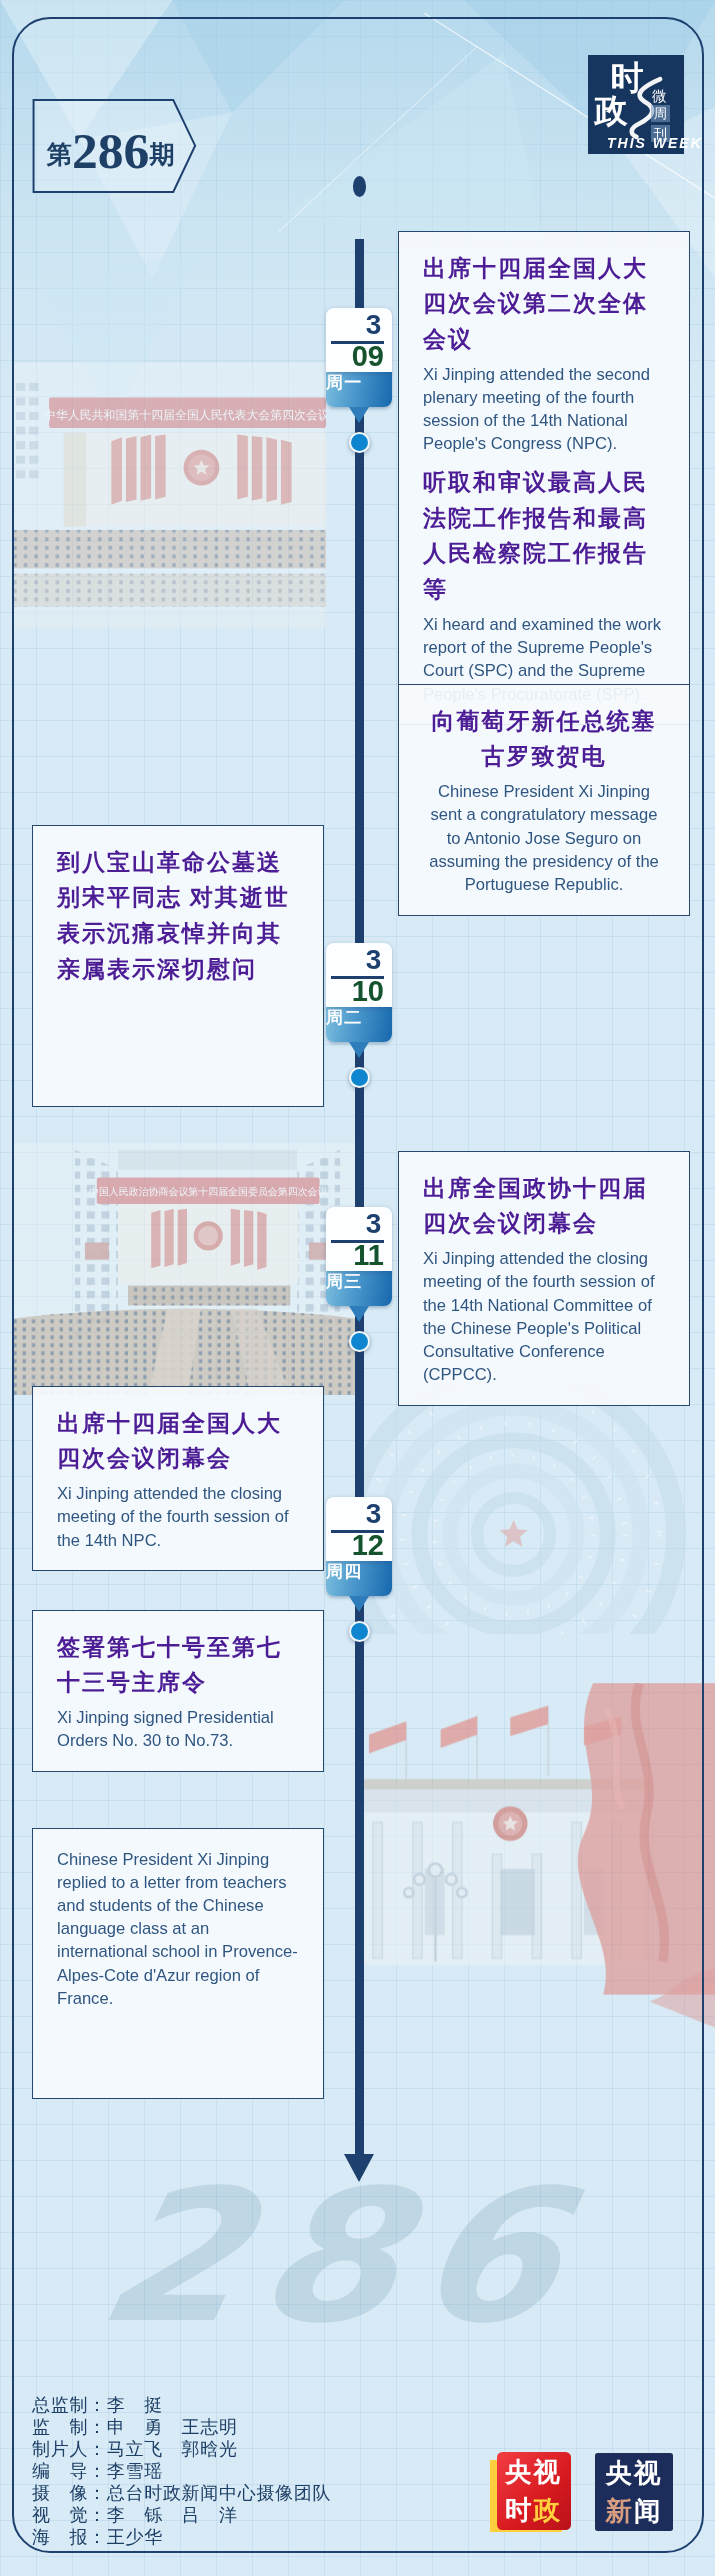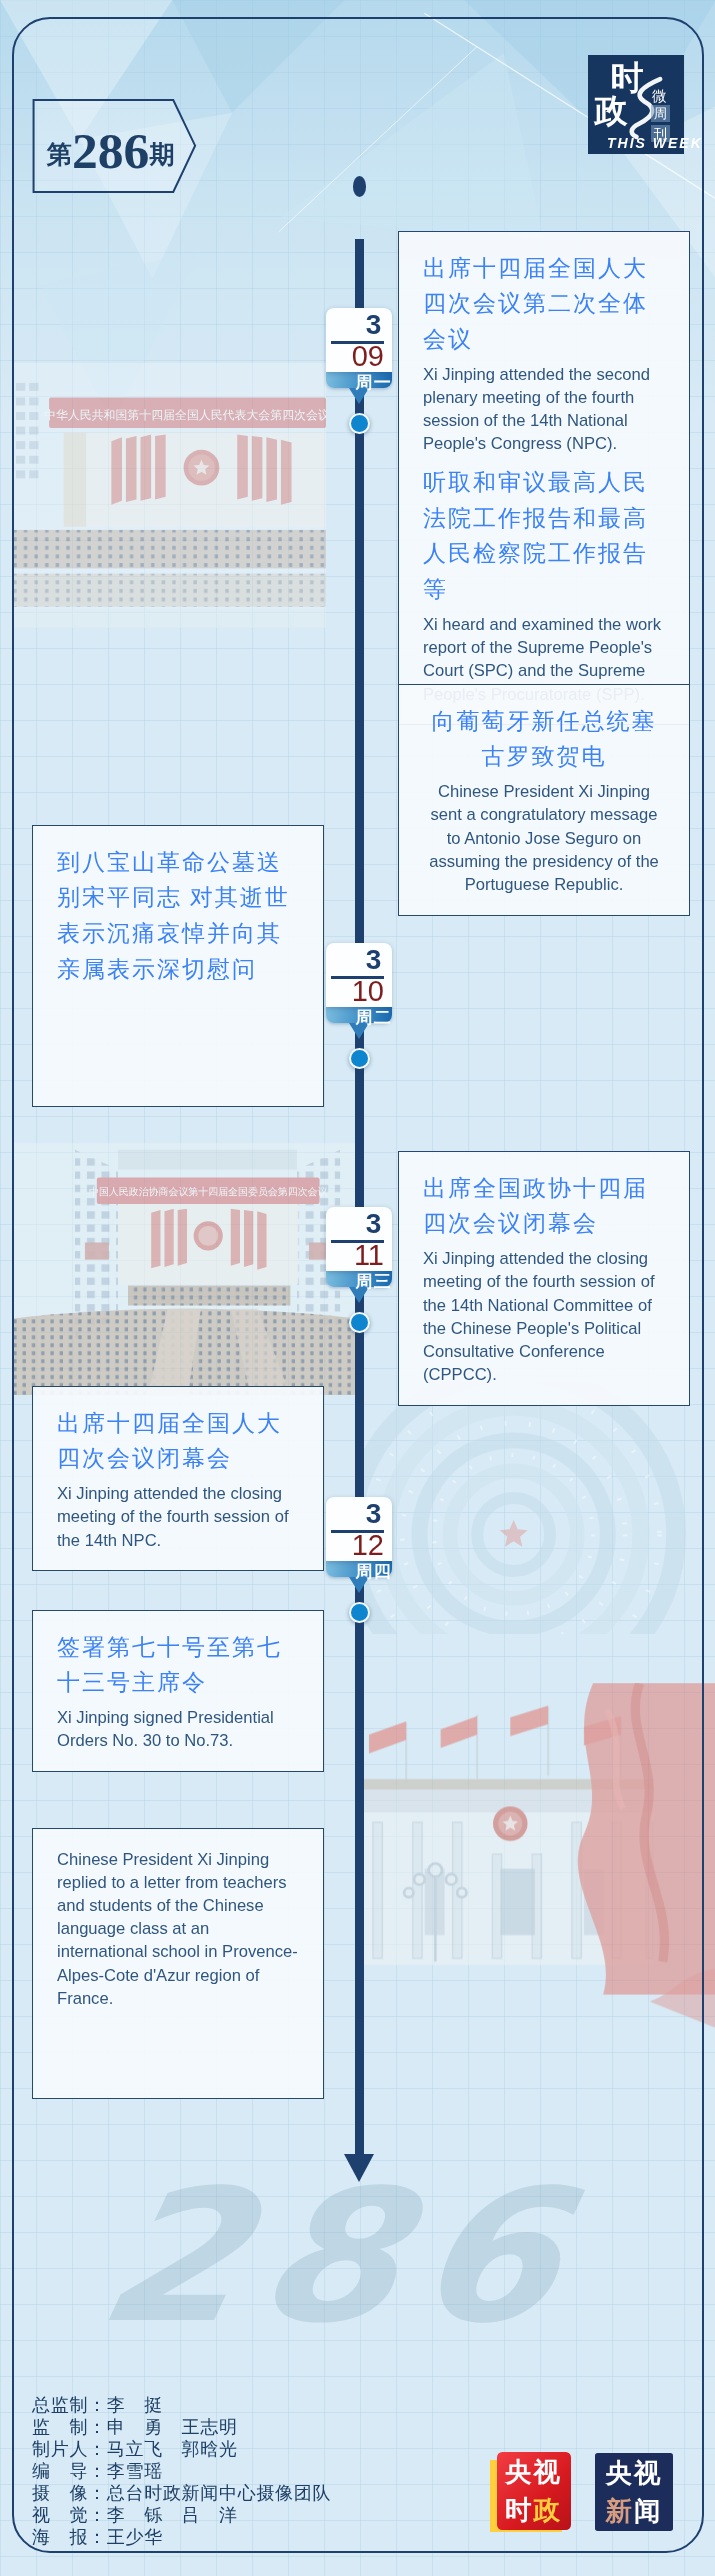--- a/index.html
+++ b/index.html
@@ -44,34 +44,34 @@
   
   .tl-startdot{left:353px;top:176px;width:13.3px;height:21px;border-radius:50%;background:#1e406f;z-index:4;}
   .tl-bar{left:355px;top:239px;width:9.3px;height:1915px;background:#1e406f;z-index:4;}
   .tl-arrow{left:344px;top:2154px;width:0;height:0;z-index:4;
     border-left:15.2px solid transparent;border-right:15.2px solid transparent;border-top:28px solid #1e406f;}
   .marker{left:326px;width:66px;z-index:6;}
   .m-box{background:#fdfeff;border-radius:8px 8px 0 0;height:64px;position:relative;
     box-shadow:0 1.3px 4px rgba(30,64,110,0.25);}
   .m-month{position:absolute;right:10.6px;top:1.3px;font-size:28px;font-weight:bold;color:#1e406f;}
   .m-line{position:absolute;left:5.3px;top:33px;width:53px;height:2.7px;background:#1e406f;}
-  .m-day{position:absolute;right:8px;top:32px;font-size:29px;font-weight:normal;color:#7f1d1d;}
-  .m-banner{height:16px;border-radius:0 0 8px 8px;text-align:right;
+  .m-day{position:absolute;right:8px;top:32px;font-size:29px;font-weight:bold;color:#14532d;}
+  .m-banner{height:35px;border-radius:0 0 8px 8px;text-align:left;
     background:linear-gradient(100deg,#7cbede 0%,#4a97cc 45%,#1668ad 100%);
     color:#fff;font-size:17px;font-weight:bold;line-height:22.5px;letter-spacing:1.3px;
     box-shadow:0 1.3px 3.3px rgba(30,64,110,0.3);}
   .m-tri{margin:0 auto;width:0;height:0;border-left:10.6px solid transparent;
     border-right:10.6px solid transparent;border-top:16px solid #2e7cba;}
   .m-dot{margin:9.3px auto 0 auto;width:17px;height:17px;border-radius:50%;background:#0e86cf;
     border:2.7px solid #f2f8fc;box-shadow:0 1.3px 4px rgba(30,64,110,0.45);}
   
   .card{background:rgba(246,250,253,0.93);border:1.3px solid #27486e;z-index:5;
     box-sizing:border-box;padding:18.6px 24px;width:292px;}
-  .card .zh{font-family:"Liberation Serif","DejaVu Serif",serif;color:#3b82f6;
-    font-size:23px;line-height:1.55;letter-spacing:2px;font-weight:400;margin:0 0 5.3px 0;}
+  .card .zh{font-family:"Liberation Serif","DejaVu Serif",serif;color:#4c1d95;
+    font-size:23px;line-height:1.55;letter-spacing:2px;font-weight:700;margin:0 0 5.3px 0;}
   .card .en{color:#2f5680;font-size:16.6px;line-height:1.4;margin:0 0 9.3px 0;}
   .card .en:last-child{margin-bottom:0;}
   
   .credits{left:32px;top:2394px;z-index:5;color:#1e3f66;font-size:18px;line-height:22px;
     letter-spacing:0.7px;font-weight:500;}
   .fbadge{z-index:5;}
   .fb-yellow{position:absolute;left:0;top:8px;width:72px;height:72px;background:#ffcf3d;}
   .fb-red{position:absolute;left:6.6px;top:0;width:74px;height:78px;border-radius:5.3px;
     background:linear-gradient(135deg,#f23d43 0%,#d6191f 60%,#b8121a 100%);
     color:#fff;font-weight:bold;font-size:26.5px;text-align:center;letter-spacing:2px;

